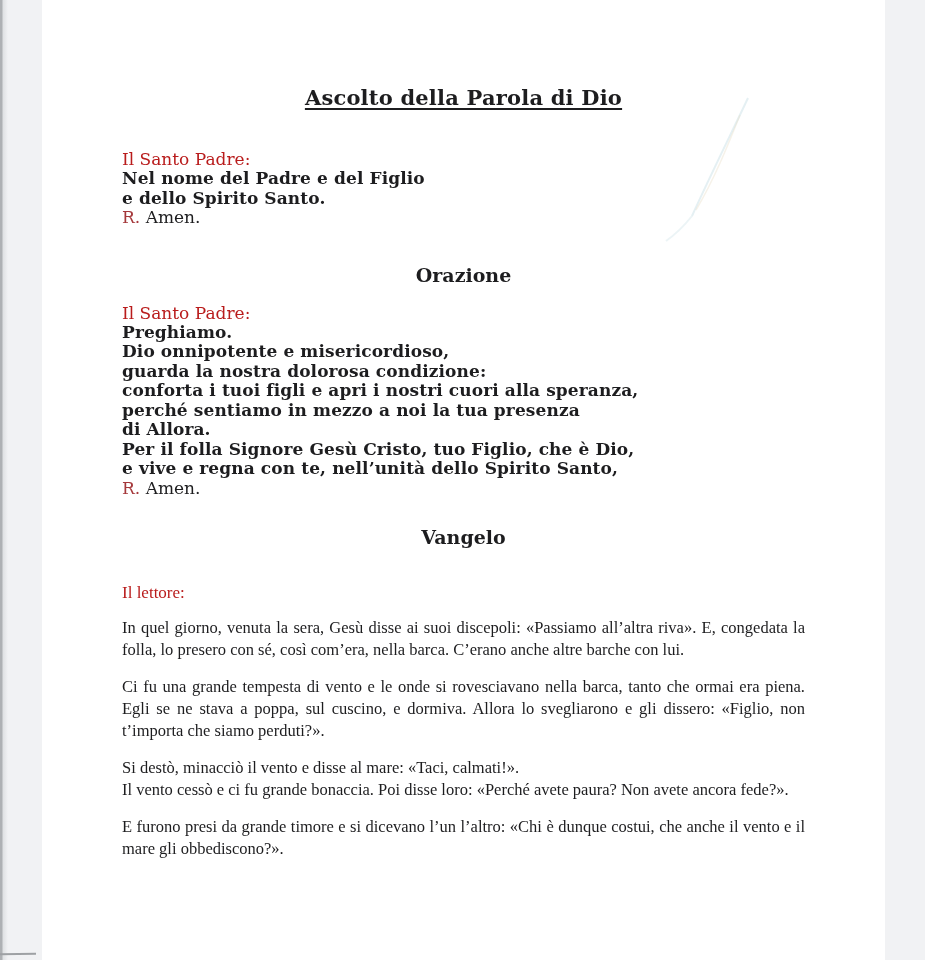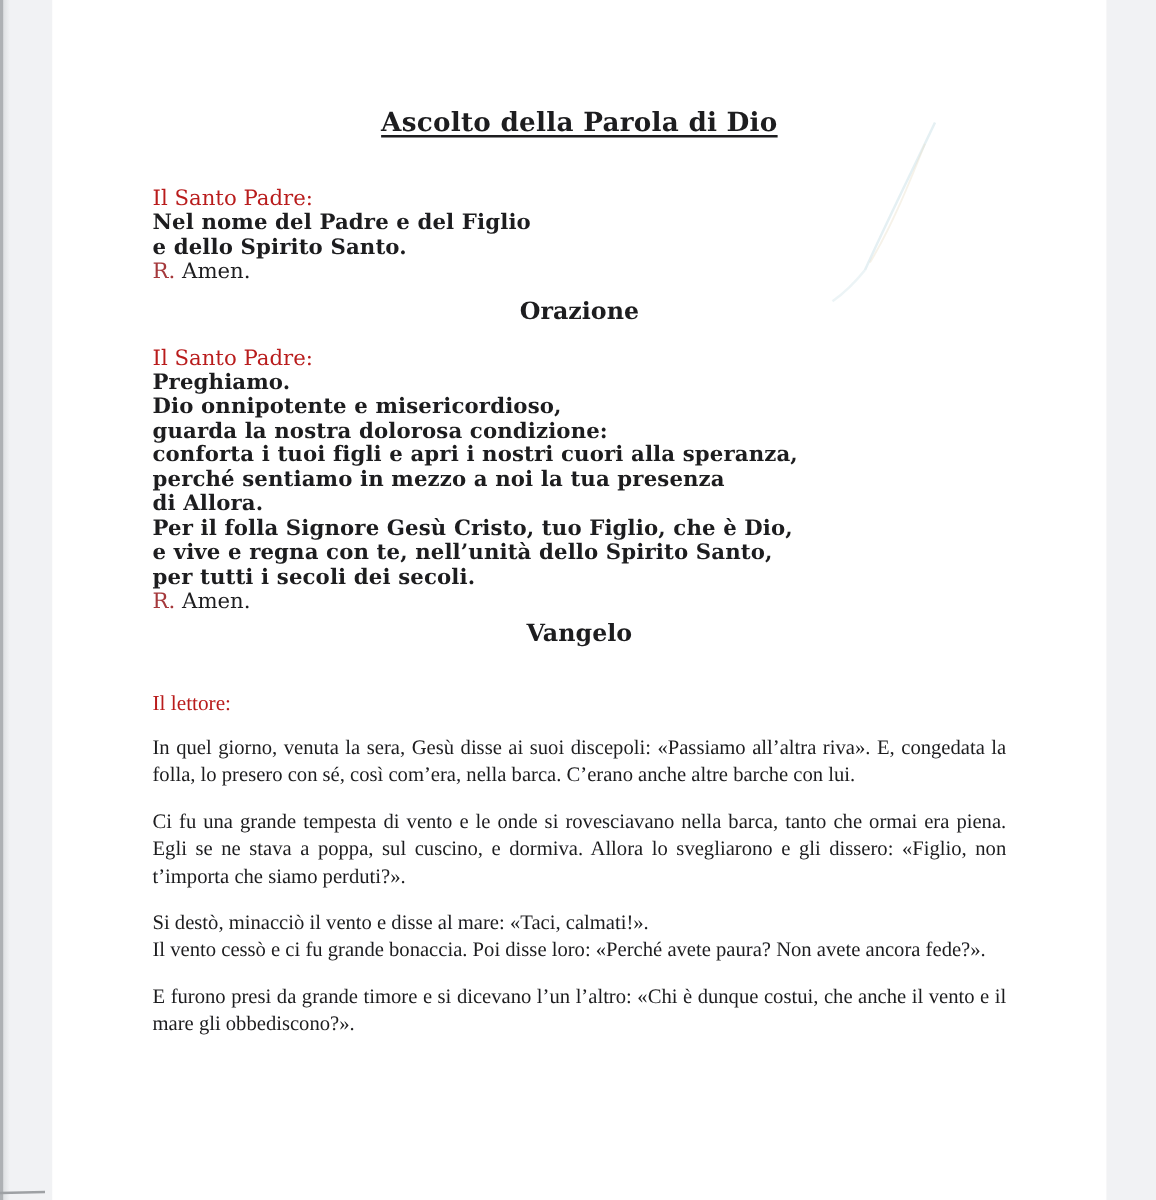--- a/index.html
+++ b/index.html
@@ -60,22 +60,22 @@
     text-decoration-thickness: 2px;
     text-underline-offset: 3px;
   }
   h2.sect-heading {
     margin: 0;
     text-align: center;
     font-size: 19px;
     line-height: 23px;
     font-weight: bold;
   }
-  h2.heading-orazione { margin-top: 10px; }
-  h2.heading-vangelo  { margin-top: 4px; text-align: center; }
+  h2.heading-orazione { margin-top: 36px; }
+  h2.heading-vangelo  { margin-top: 28px; text-align: center; }
   .rubric {
     margin: 0;
     color: #b91c1c;
     font-size: 17px;
     line-height: 19px;
   }
   .opening-block   { margin-top: 40px; }
   .orazione-speaker{ margin-top: 17px; }
   .lettore-label   { margin-top: 34px; }
   p.prayer-line {
@@ -139,21 +139,20 @@
       <section>
         <p class="rubric orazione-speaker">Il Santo Padre:</p>
         <p class="prayer-line">Preghiamo.</p>
         <p class="prayer-line">Dio onnipotente e misericordioso,</p>
         <p class="prayer-line">guarda la nostra dolorosa condizione:</p>
         <p class="prayer-line">conforta i tuoi figli e apri i nostri cuori alla speranza,</p>
         <p class="prayer-line">perché sentiamo in mezzo a noi la tua presenza</p>
         <p class="prayer-line">di Allora.</p>
         <p class="prayer-line">Per il folla Signore Gesù Cristo, tuo Figlio, che è Dio,</p>
         <p class="prayer-line">e vive e regna con te, nell’unità dello Spirito Santo,</p>
-        <p class="prayer-line">per tutti i secoli dei secoli.</p>
         <p class="response"><span class="r">R.</span> <span>Amen.</span></p>
       </section>
 
       <h2 class="sect-heading heading-vangelo">Vangelo</h2>
 
       <section class="gospel">
         <p class="rubric lettore-label">Il lettore:</p>
         <p class="gospel-par">In quel giorno, venuta la sera, Gesù disse ai suoi discepoli: «Passiamo all’altra riva». E, congedata la folla, lo presero con sé, così com’era, nella barca. C’erano anche altre barche con lui.</p>
         <p class="gospel-par">Ci fu una grande tempesta di vento e le onde si rovesciavano nella barca, tanto che ormai era piena. Egli se ne stava a poppa, sul cuscino, e dormiva. Allora lo svegliarono e gli dissero: «Figlio, non t’importa che siamo perduti?».</p>
         <p class="gospel-par">Si destò, minacciò il vento e disse al mare: «Taci, calmati!».

